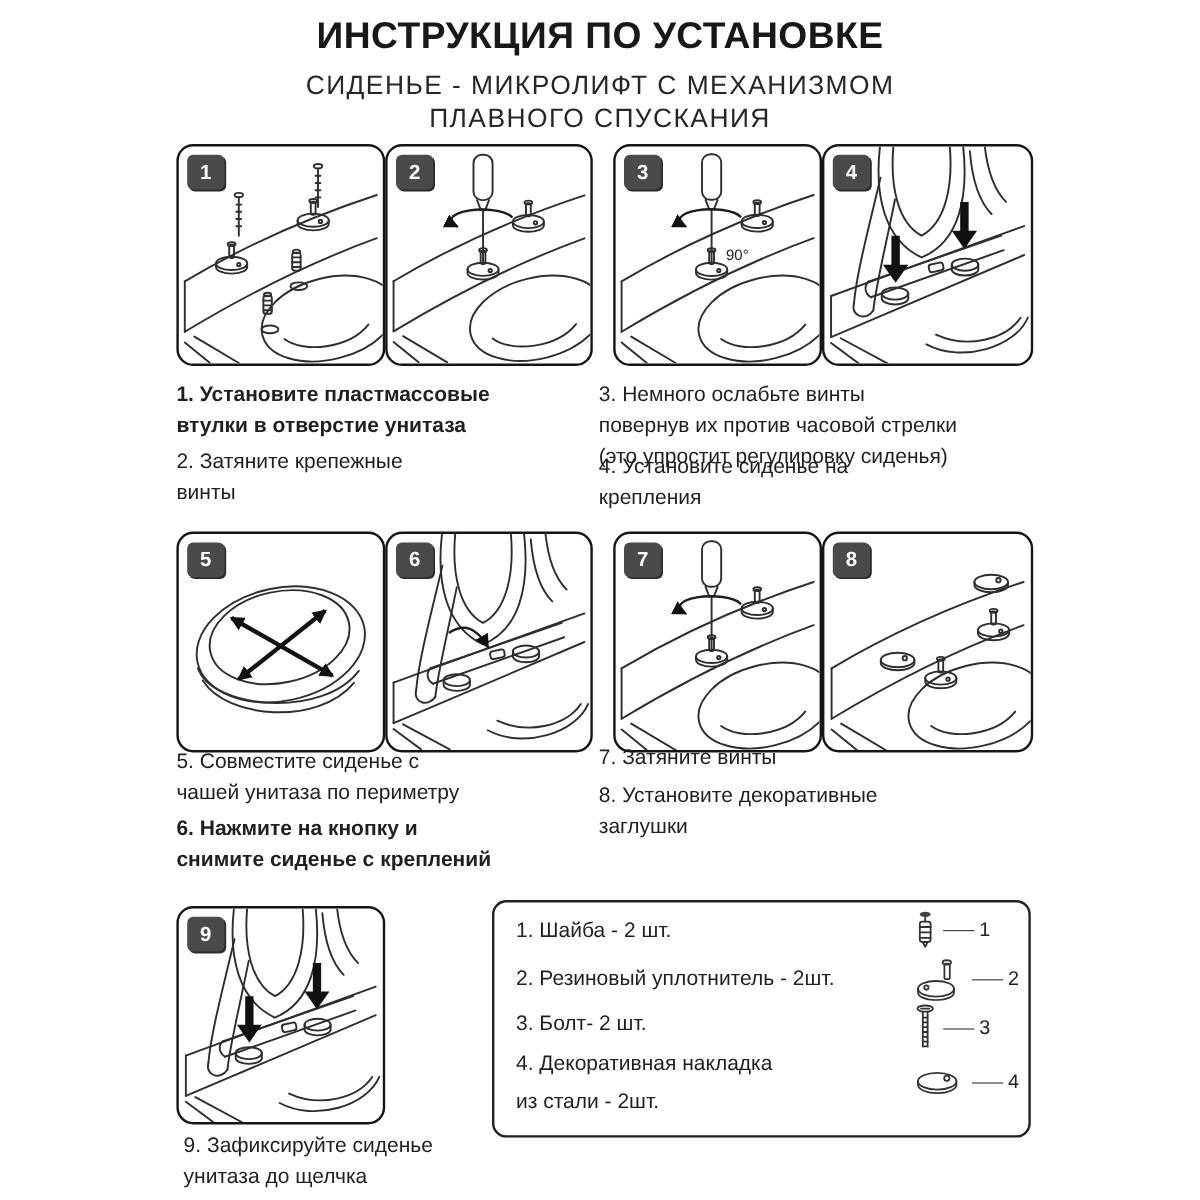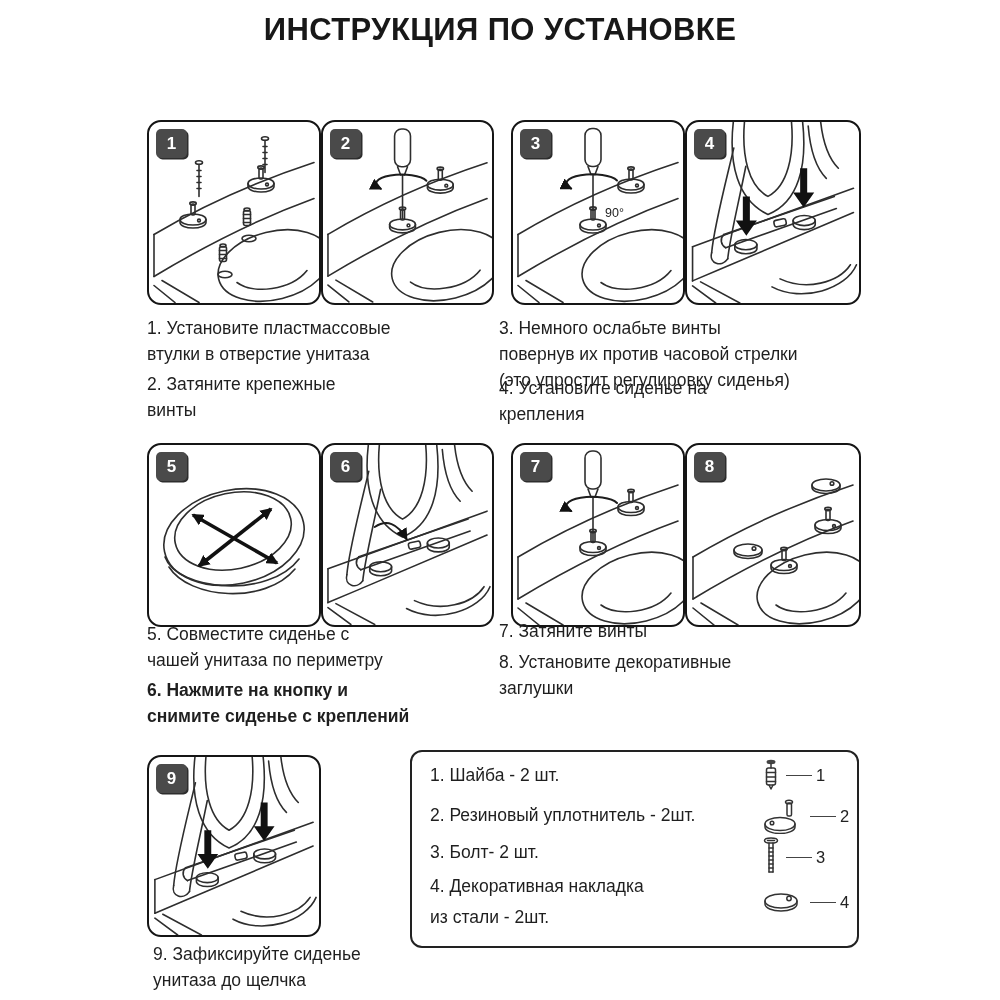--- a/index.html
+++ b/index.html
@@ -96,20 +96,24 @@
       <g id="g-driver" class="ln">
         <rect x="-8" y="0" width="16" height="38" rx="7"></rect>
         <path d="M-5,38 L-2,46 M5,38 L2,46"></path>
         <path d="M-2,46 h4"></path>
         <path d="M0,46 V90"></path>
       </g>
     </defs>
   </svg>
 
   <div class="title">ИНСТРУКЦИЯ ПО УСТАНОВКЕ</div>
+  <div class="subtitle">
+    <div>СИДЕНЬЕ - МИКРОЛИФТ С МЕХАНИЗМОМ</div>
+    <div>ПЛАВНОГО СПУСКАНИЯ</div>
+  </div>
 
   <div class="panel" style="left:147px;top:120px;width:170px;height:181px;">
     <div class="badge">1</div>
     <svg class="art" viewBox="0 0 170 180">
       <use href="#g-toilet"></use>
       <use href="#g-screw" transform="translate(50,40)"></use>
       <use href="#g-screw" transform="translate(116,16)"></use>
       <use href="#g-seal" transform="translate(44,97)"></use>
       <use href="#g-seal" transform="translate(112,61)"></use>
       <use href="#g-dowel" transform="translate(98,88)"></use>
@@ -144,21 +148,21 @@
 
   <div class="panel" style="left:685px;top:120px;width:172px;height:181px;">
     <div class="badge">4</div>
     <svg class="art" viewBox="0 0 170 180">
       <use href="#g-seatup"></use>
       <path class="fillb" d="M55,74 h7 v24 h7 l-10.5,15 l-10.5,-15 h7 z"></path>
       <path class="fillb" d="M112,46 h7 v24 h7 l-10.5,15 l-10.5,-15 h7 z"></path>
     </svg>
   </div>
 
-  <div class="step" style="left:147px;top:315px;width:290px;">1. Установите пластмассовые
+  <div class="step" style="left:147px;top:315px;width:290px;font-weight:bold;">1. Установите пластмассовые
 втулки в отверстие унитаза</div>
   <div class="step" style="left:147px;top:371px;width:290px;">2. Затяните крепежные
 винты</div>
   <div class="step" style="left:499px;top:315px;width:370px;">3. Немного ослабьте винты
 повернув их против часовой стрелки
 (это упростит регулировку сиденья)</div>
   <div class="step" style="left:499px;top:375px;width:370px;">4. Установите сиденье на
 крепления</div>
 
   <div class="panel" style="left:147px;top:443px;width:170px;height:180px;">

